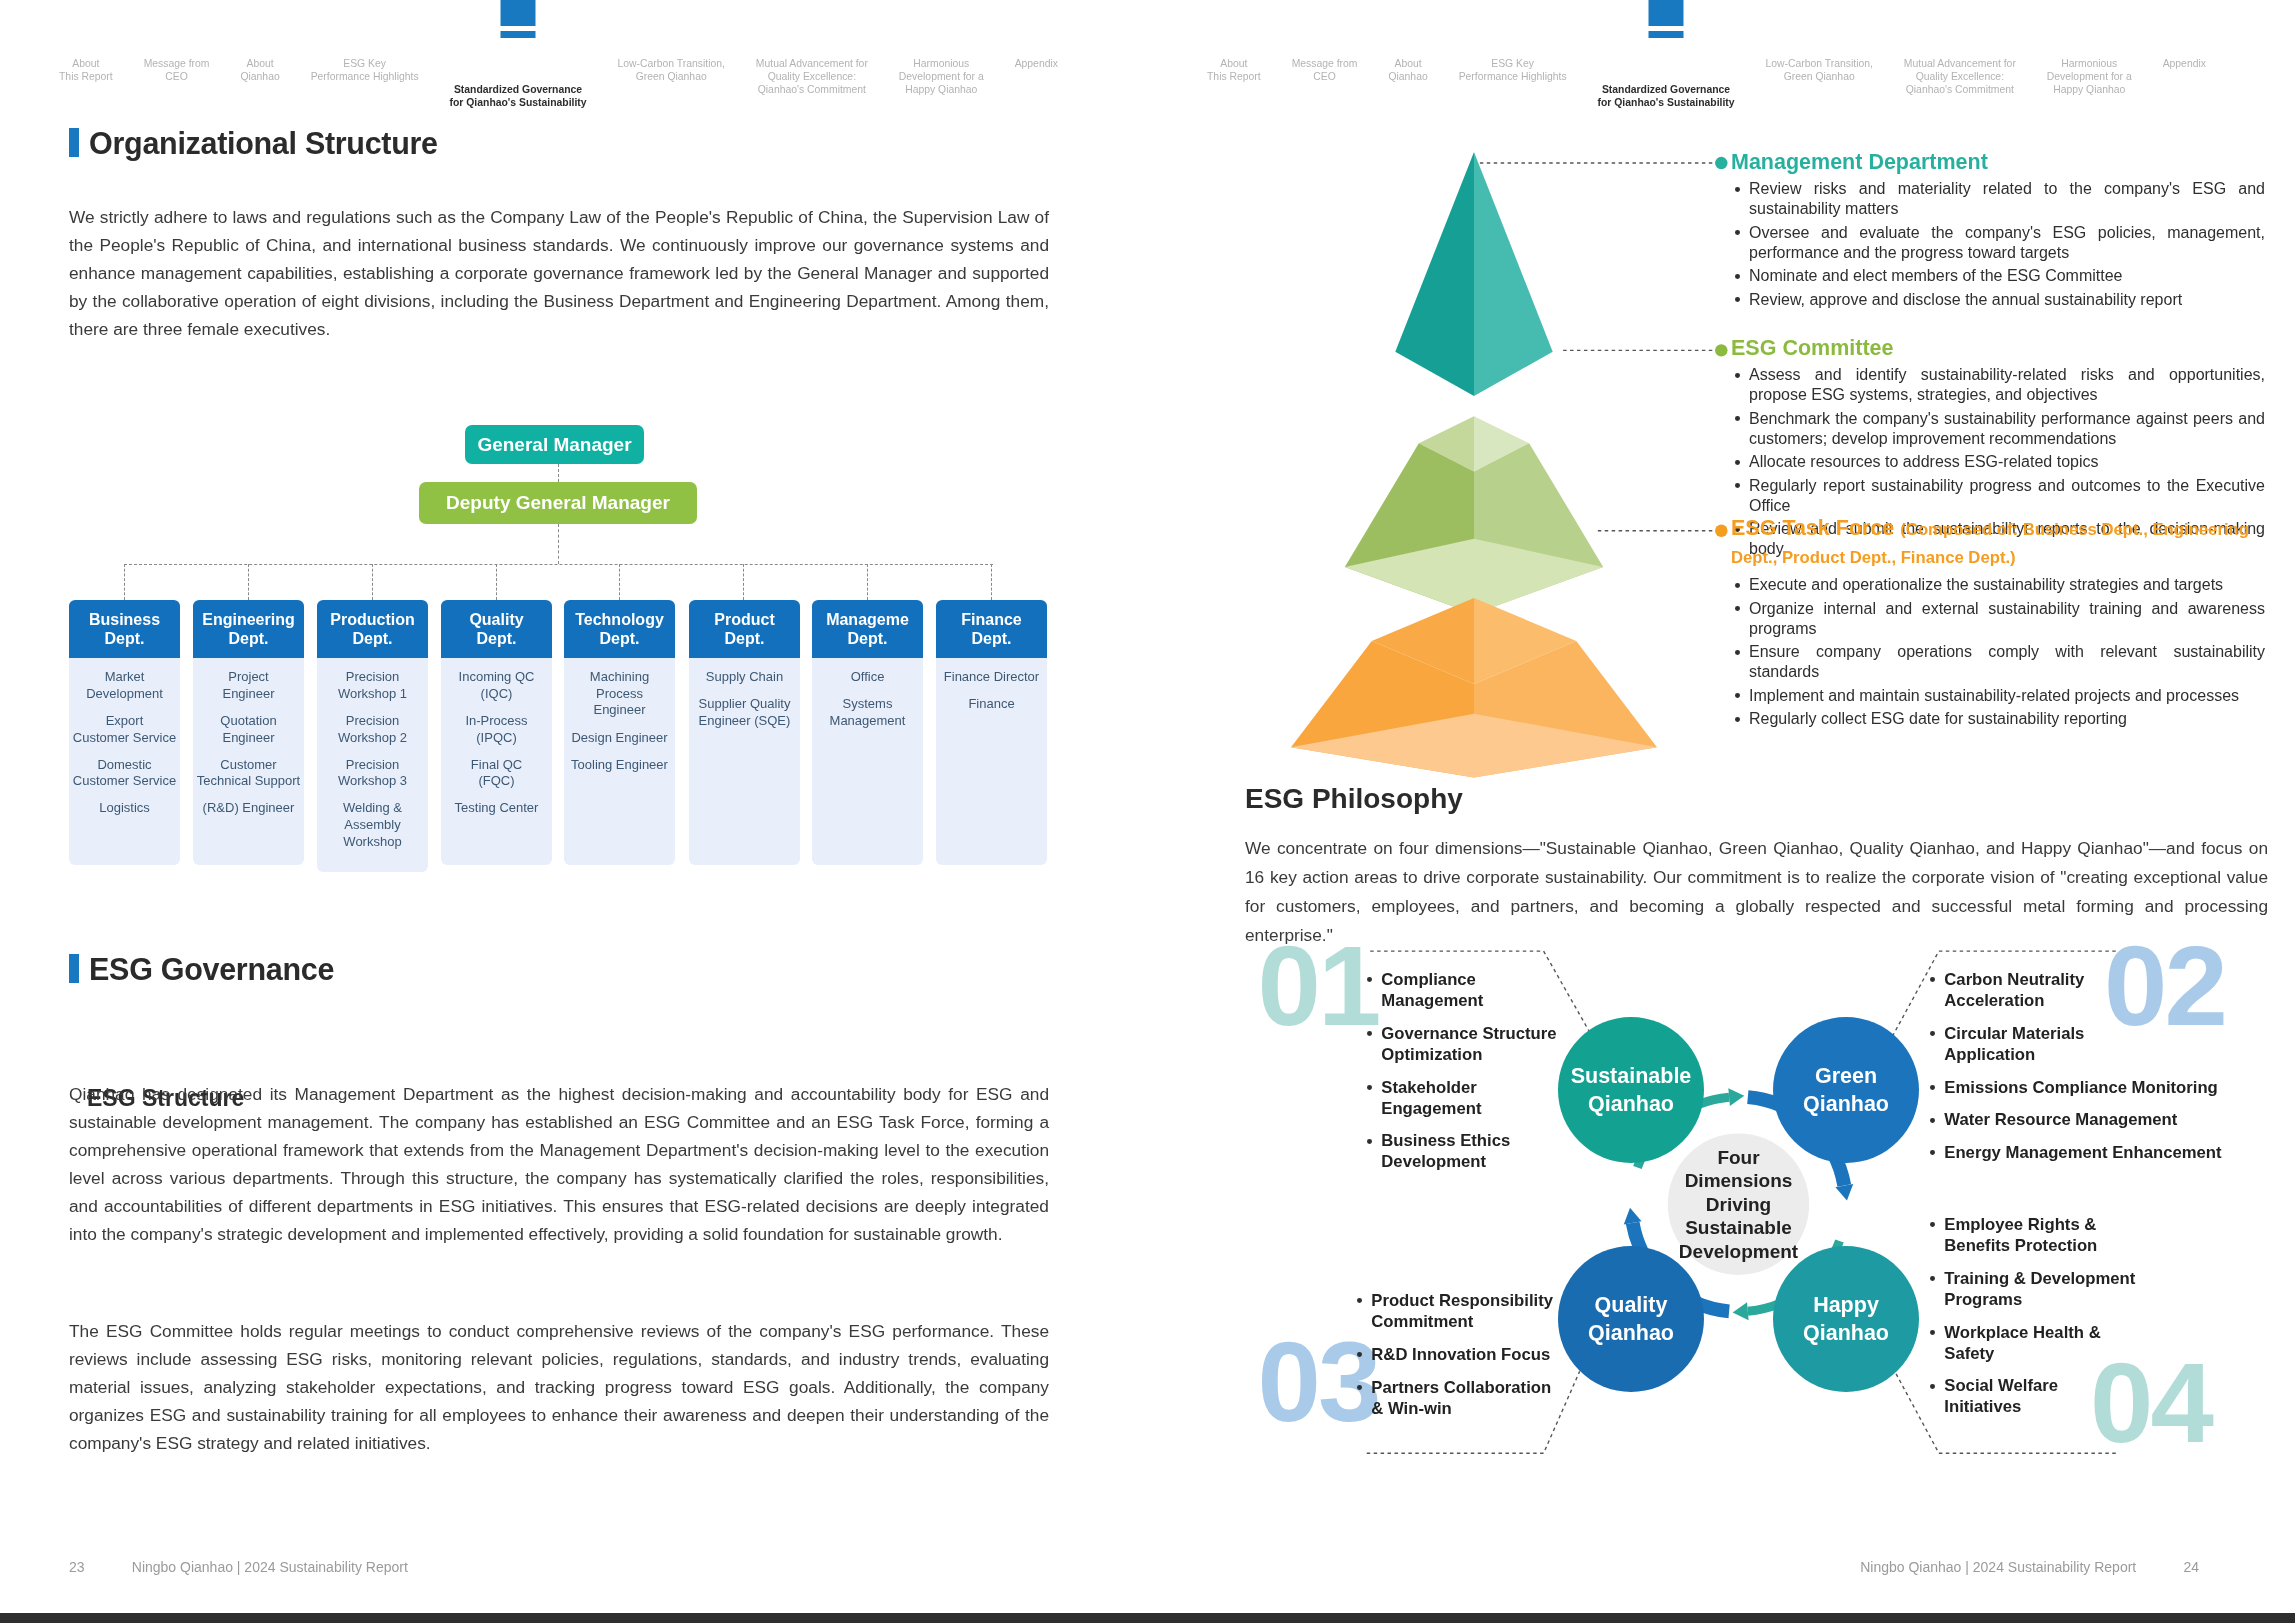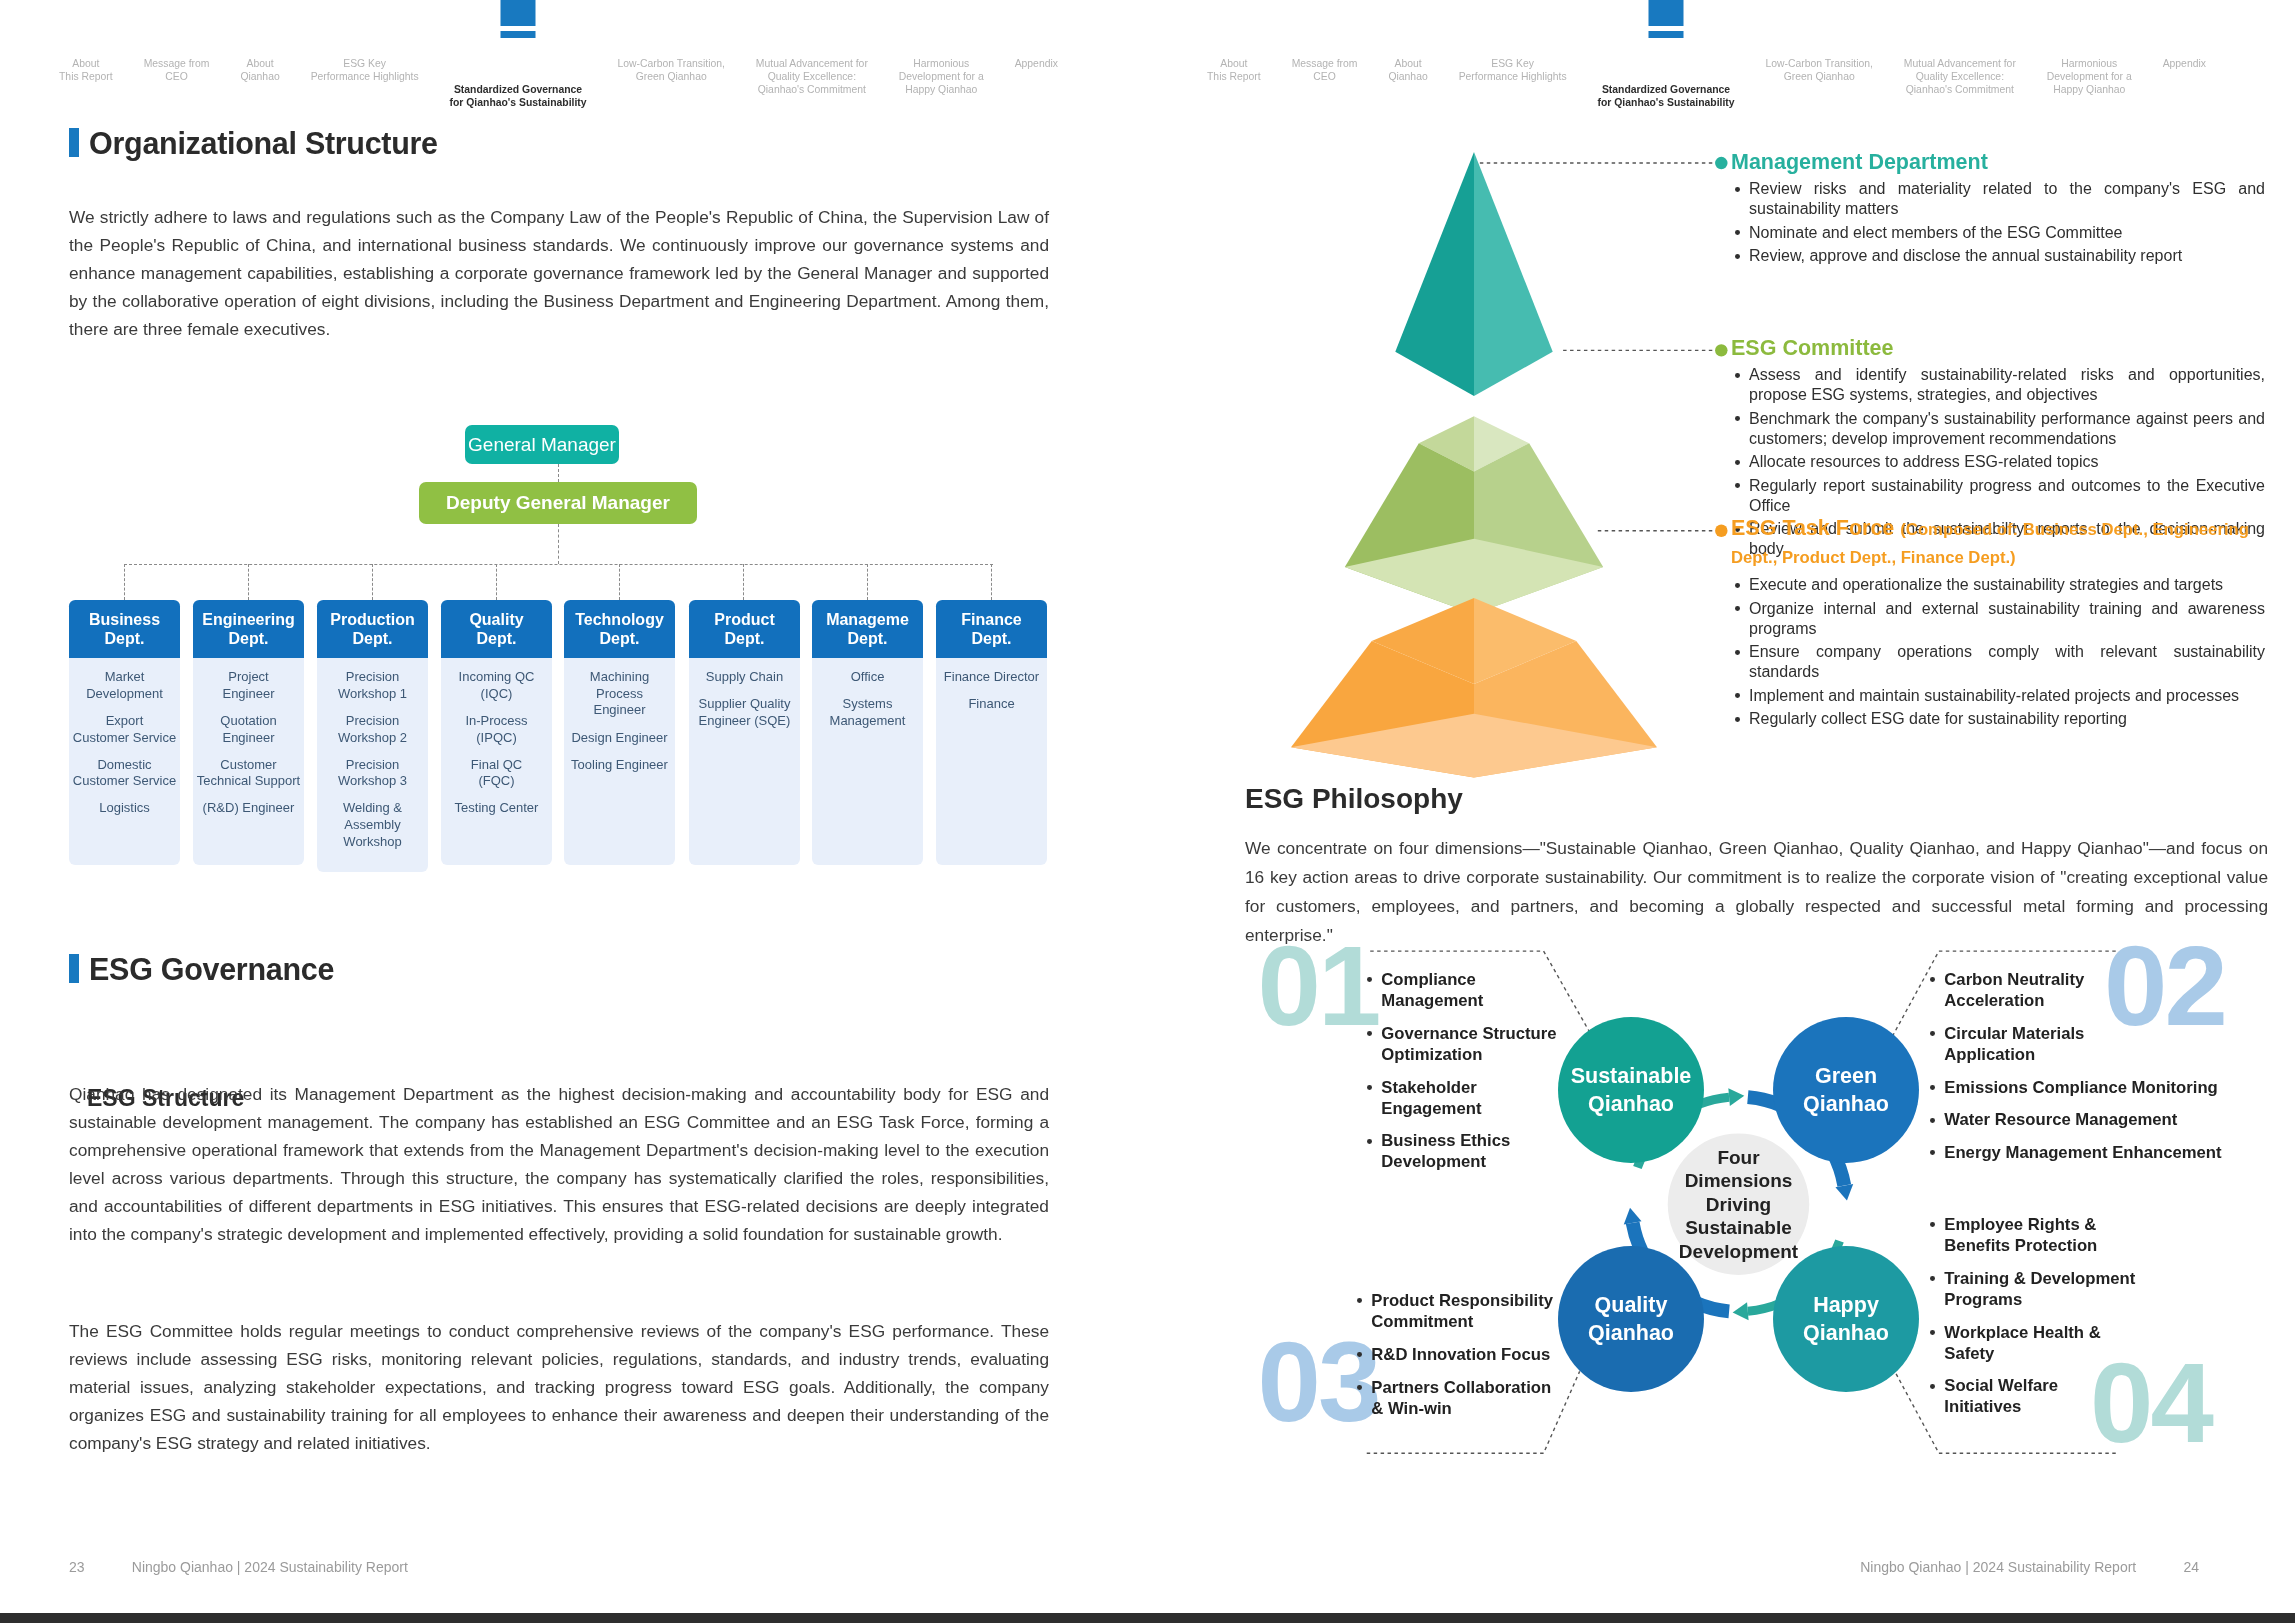--- a/index.html
+++ b/index.html
@@ -18,22 +18,22 @@
   .flag .f2 { margin-top:4.9px; width:35px; height:7px; background:#1879c0; }
 
   
   .h1 { position:absolute; font-size:30.5px; font-weight:bold; color:#2b2b2b; letter-spacing:-0.3px; }
   .h1 .bar { display:inline-block; width:10.4px; height:29px; background:#1879c0; margin-right:9.7px; vertical-align:-2.8px; }
   .h2 { position:absolute; font-size:23px; font-weight:bold; color:#2b2b2b; }
   .para { position:absolute; font-size:17.3px; line-height:28px; color:#3a3a3a; text-align:justify; }
 
   
   #chart { position:absolute; left:69px; top:425px; width:978px; height:444px; }
-  .gmbox { position:absolute; left:396px; top:0; width:154px; height:39px; background:#10b1a3; border-radius:7px;
-           color:#fff; font-size:19px; font-weight:normal; display:flex; align-items:center; justify-content:center; }
+  .gmbox { position:absolute; left:396px; top:0; width:179px; height:39px; background:#10b1a3; border-radius:7px;
+           color:#fff; font-size:19px; font-weight:bold; display:flex; align-items:center; justify-content:center; }
   .dgmbox { position:absolute; left:350px; top:57px; width:278px; height:42px; background:#90c044; border-radius:7px;
            color:#fff; font-size:19px; font-weight:bold; display:flex; align-items:center; justify-content:center; }
   .vdash { position:absolute; width:0; border-left:1.4px dashed #8a8a8a; }
   .rail { position:absolute; top:139px; left:55px; width:869px; border-top:1.4px dashed #8a8a8a; }
   .col { position:absolute; top:175px; width:111px; }
   .colhead { height:58px; background:#1270bd; border-radius:6.2px 6.2px 0 0; color:#fff; font-size:16px; line-height:19px;
              font-weight:bold; text-align:center; display:flex; align-items:center; justify-content:center; white-space:pre-line; }
   .colbody { min-height:207px; background:#e8effa; border-radius:0 0 6.2px 6.2px; padding:11px 2.8px; }
   .colitem { font-size:13px; line-height:16.7px; color:#3d5875; text-align:center; white-space:pre-line; margin-bottom:10.4px; }
 
@@ -280,20 +280,21 @@
       <circle cx="826" cy="505" r="9" fill="#8cba3e"></circle>
       <line x1="648" y1="765" x2="818" y2="765" stroke="#555" stroke-width="2" stroke-dasharray="5,5"></line>
       <circle cx="826" cy="765" r="9" fill="#f59d20"></circle>
     </svg>
 
     <div id="seccol">
       <div class="sec" style="top:0;">
         <div class="sechead teal">Management Department</div>
         <ul>
           <li><span class="dot"></span><span>Review risks and materiality related to the company's ESG and sustainability matters</span></li>
+          <li><span class="dot"></span><span>Oversee and evaluate the company's ESG policies, management, performance and the progress toward targets</span></li>
           <li><span class="dot"></span><span>Nominate and elect members of the ESG Committee</span></li>
           <li><span class="dot"></span><span>Review, approve and disclose the annual sustainability report</span></li>
         </ul>
       </div>
       <div class="sec" style="top:186px;">
         <div class="sechead green">ESG Committee</div>
         <ul>
           <li><span class="dot"></span><span>Assess and identify sustainability-related risks and opportunities, propose ESG systems, strategies, and objectives</span></li>
           <li><span class="dot"></span><span>Benchmark the company's sustainability performance against peers and customers; develop improvement recommendations</span></li>
           <li><span class="dot"></span><span>Allocate resources to address ESG-related topics</span></li>

